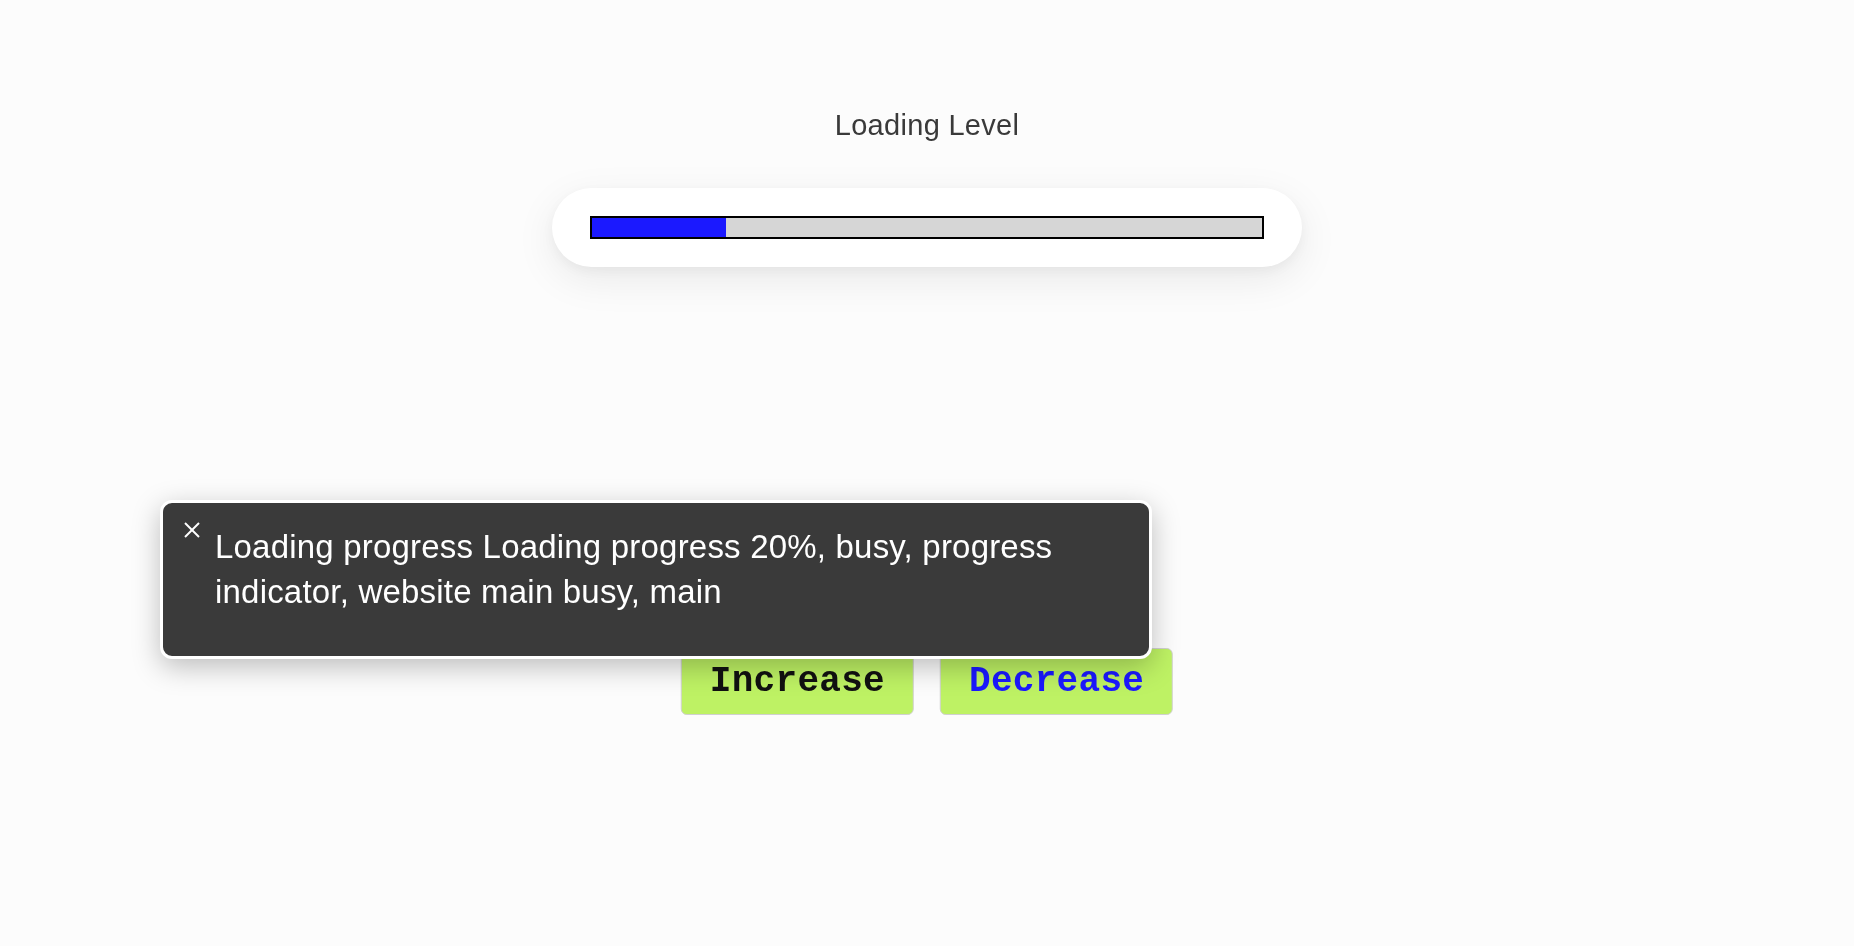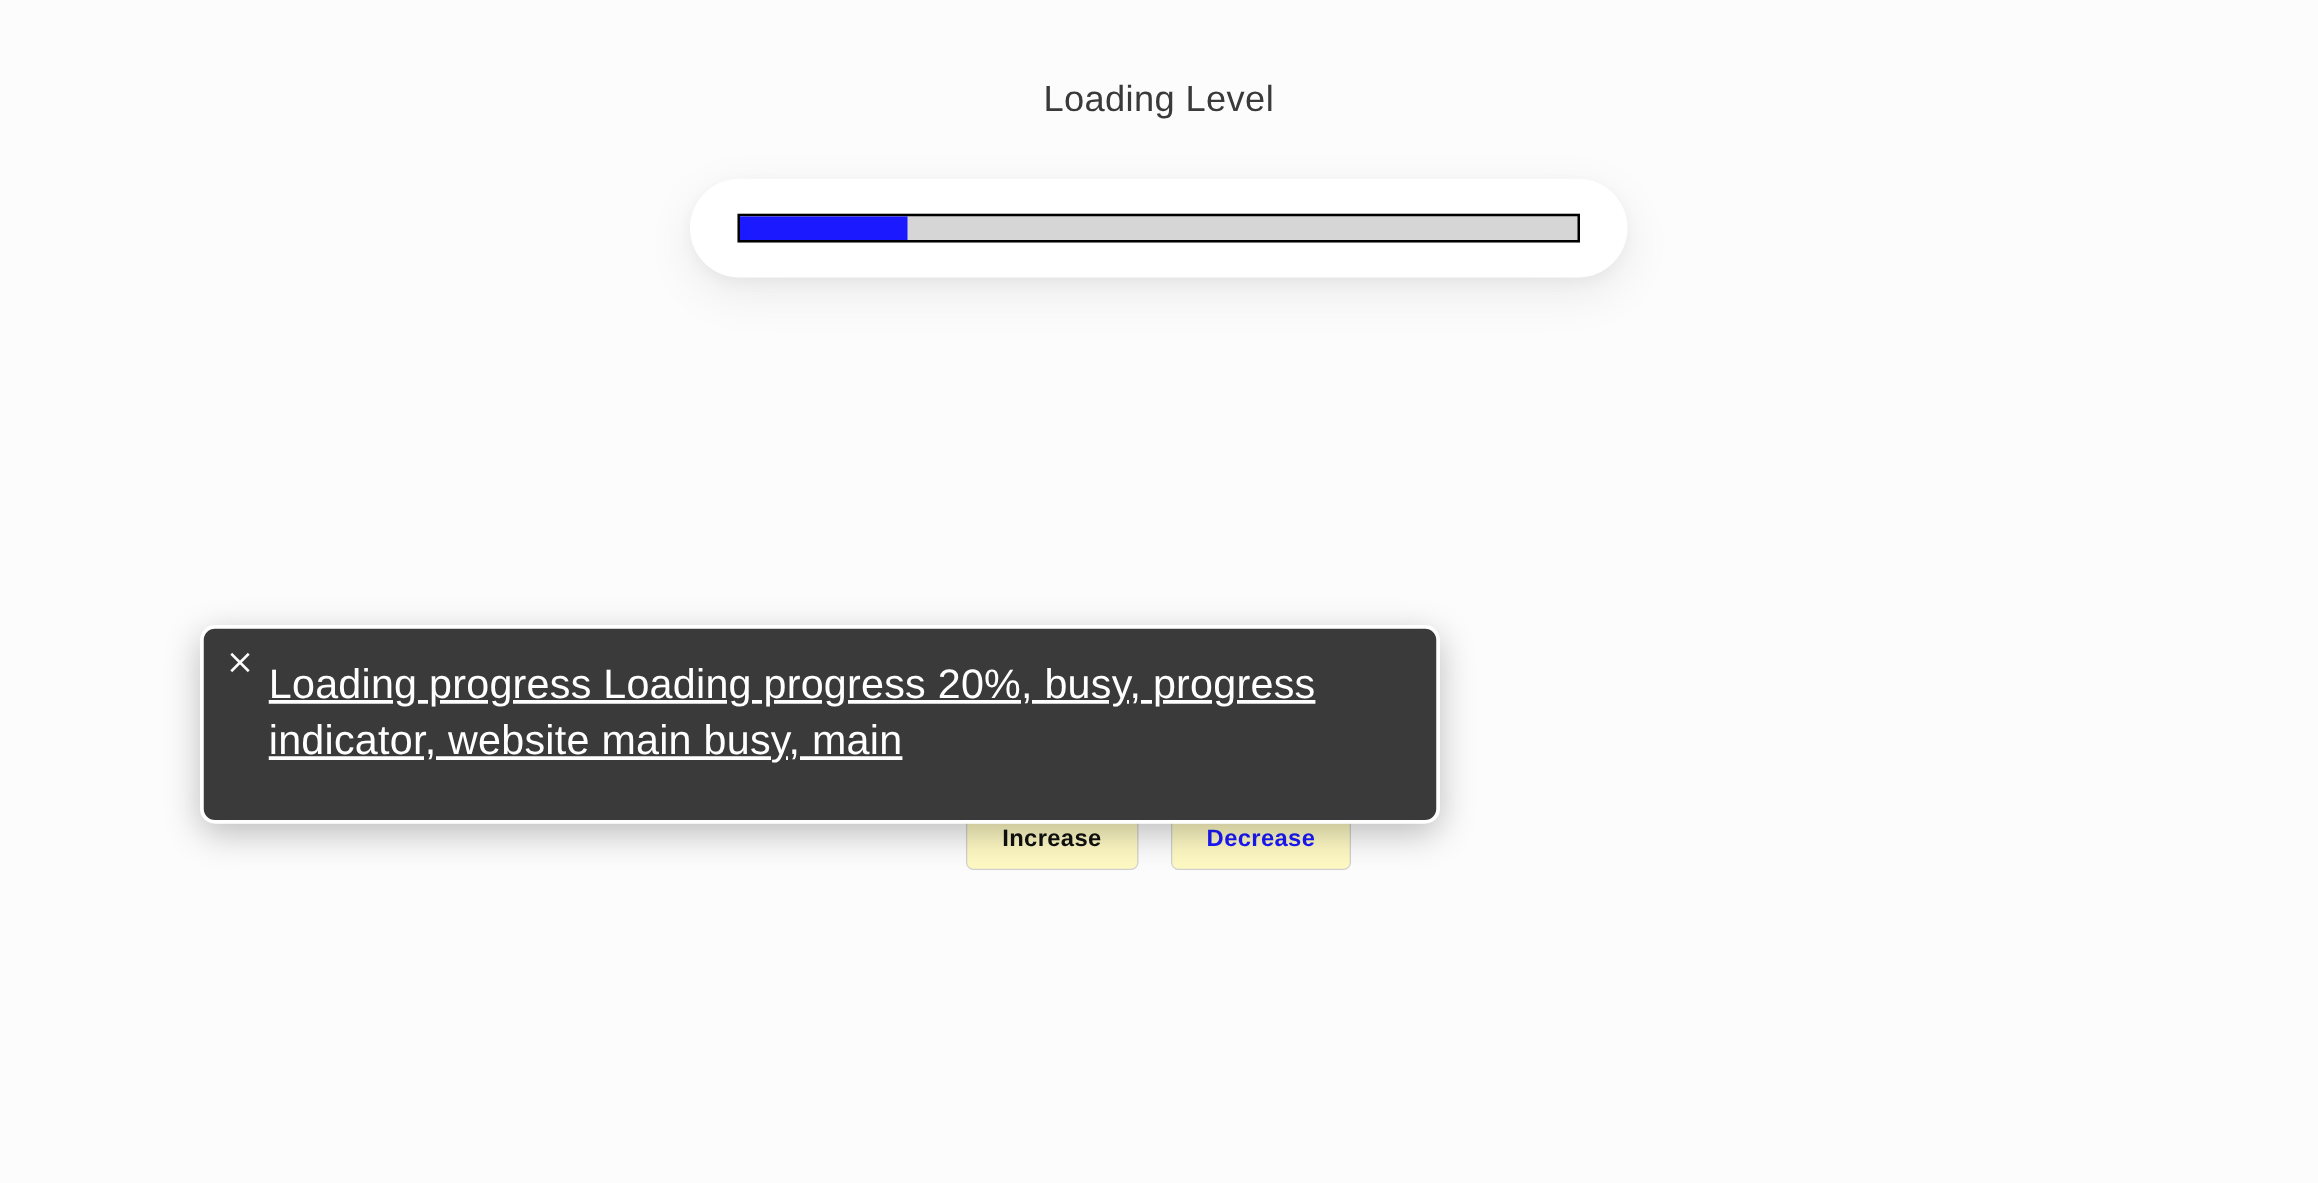--- a/index.html
+++ b/index.html
@@ -15,21 +15,21 @@
       height: 946px;
       position: relative;
       overflow: hidden;
     }
     
     .heading {
       text-align: center;
       font-size: 29px;
       font-weight: 400;
       color: #3a3a3a;
-      margin-top: 64px;
+      margin-top: 109px;
       letter-spacing: 0.3px;
     }
     
     .progress-card {
       width: 750px;
       margin: 46px auto 0;
       background: #fff;
       border-radius: 44px;
       padding: 28px 38px;
       box-shadow: 0 12px 40px rgba(0,0,0,0.08), 0 4px 12px rgba(0,0,0,0.04);
@@ -53,28 +53,29 @@
     .button-row {
       position: absolute;
       top: 648px;
       left: 50%;
       transform: translateX(-50%);
       display: flex;
       gap: 26px;
     }
     
     .btn {
-      font-size: 19px;
+      font-size: 36px;
       font-weight: 700;
       padding: 12px 28px;
       border: 1px solid #d0d0d0;
       border-radius: 6px;
-      background: #fef9c3;
+      background: #bef264;
       cursor: pointer;
       letter-spacing: 0.3px;
+      font-family: Liberation Mono, monospace;
     }
     
     .btn-dark {
       color: #111;
     }
     
     .btn-accent {
       color: #1b19ff;
     }
     
@@ -111,21 +112,20 @@
       stroke: #fff;
       stroke-width: 2;
     }
     
     .tooltip-text {
       color: #fff;
       font-size: 33px;
       font-weight: 400;
       line-height: 1.35;
       letter-spacing: 0.2px;
-      text-decoration: underline;
     }
   </style>
 </head>
 <body>
 
 <h1 class="heading">Loading Level</h1>
 
 <div class="progress-card">
   <div class="progress-track">
     <div class="progress-fill" style="width:20%"></div>

